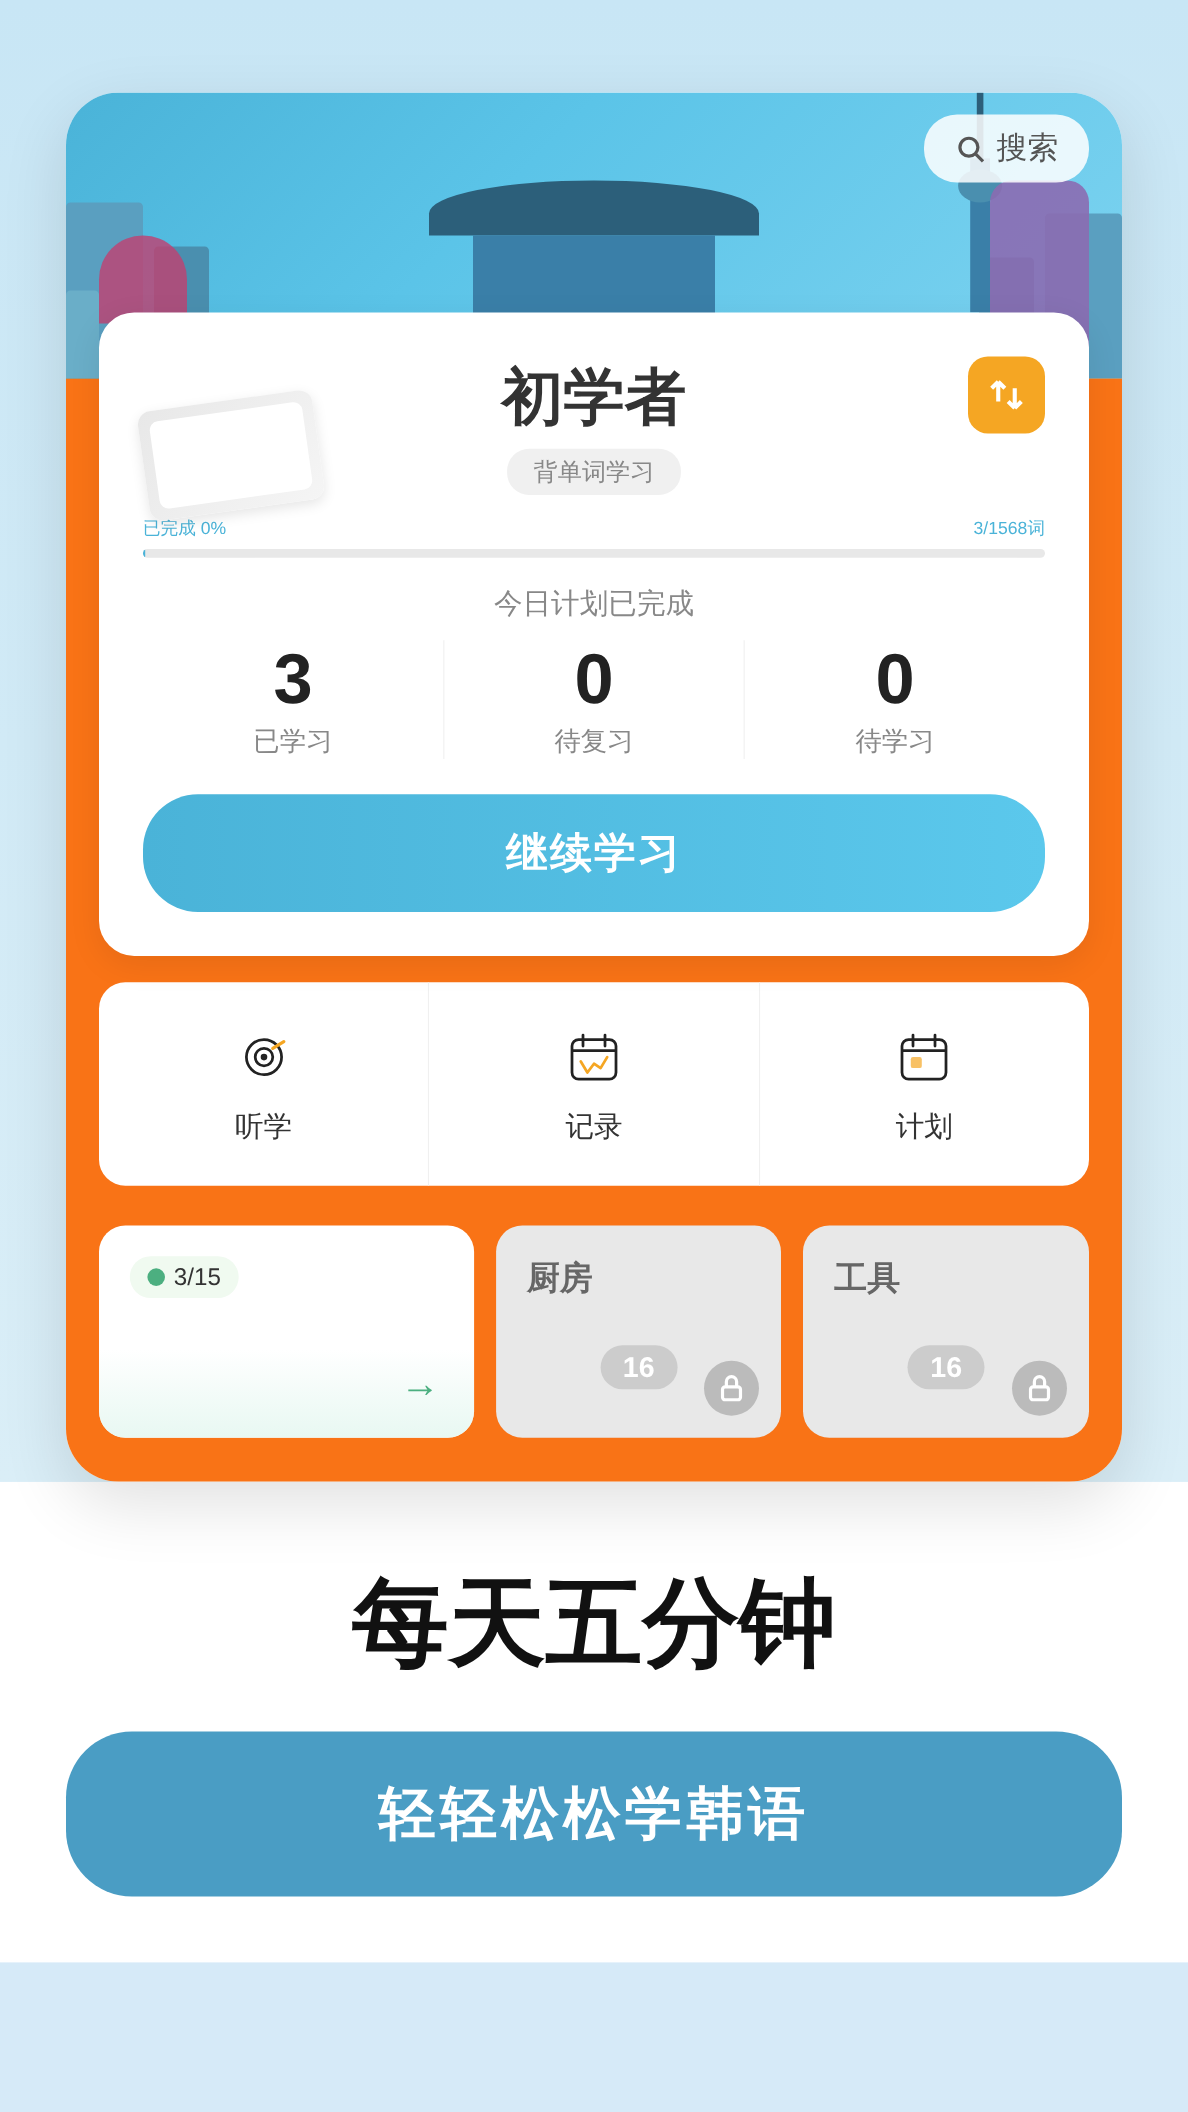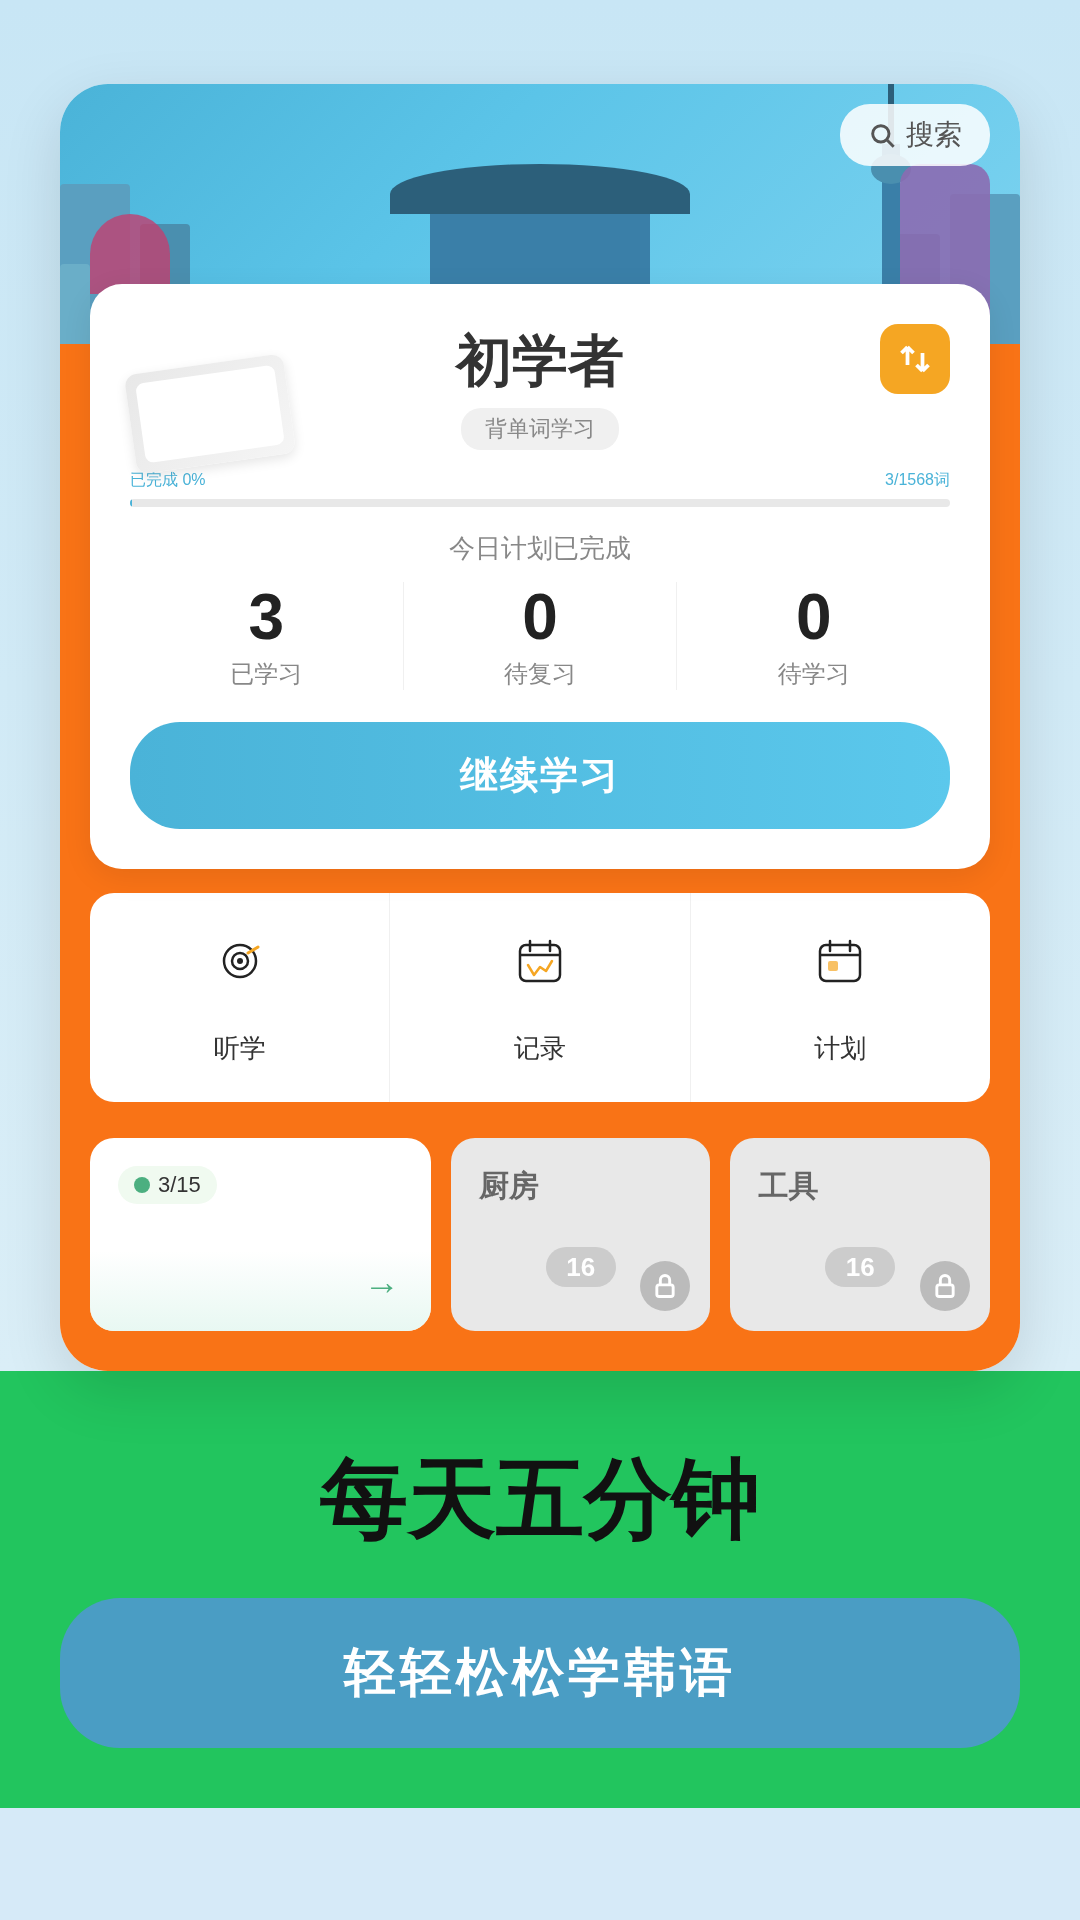--- a/index.html
+++ b/index.html
@@ -342,21 +342,20 @@
     }
 
     .action-item {
       flex: 1;
       display: flex;
       flex-direction: column;
       align-items: center;
       padding: 36px 20px;
       border-right: 1px solid #f0f0f0;
       cursor: pointer;
-      gap: 24px;
     }
 
     .action-item:last-child {
       border-right: none;
     }
 
     .action-icon {
       width: 64px;
       height: 64px;
       margin-bottom: 14px;
@@ -475,21 +474,21 @@
       height: 50px;
       background: #bbb;
       border-radius: 50%;
       display: flex;
       align-items: center;
       justify-content: center;
     }
 
     
     .bottom-section {
-      background: #22c55e;
+      background: #ffffff;
       width: 100%;
       padding: 80px 60px 60px 60px;
       display: flex;
       flex-direction: column;
       align-items: center;
       gap: 50px;
     }
 
     .tagline {
       font-size: 88px;

